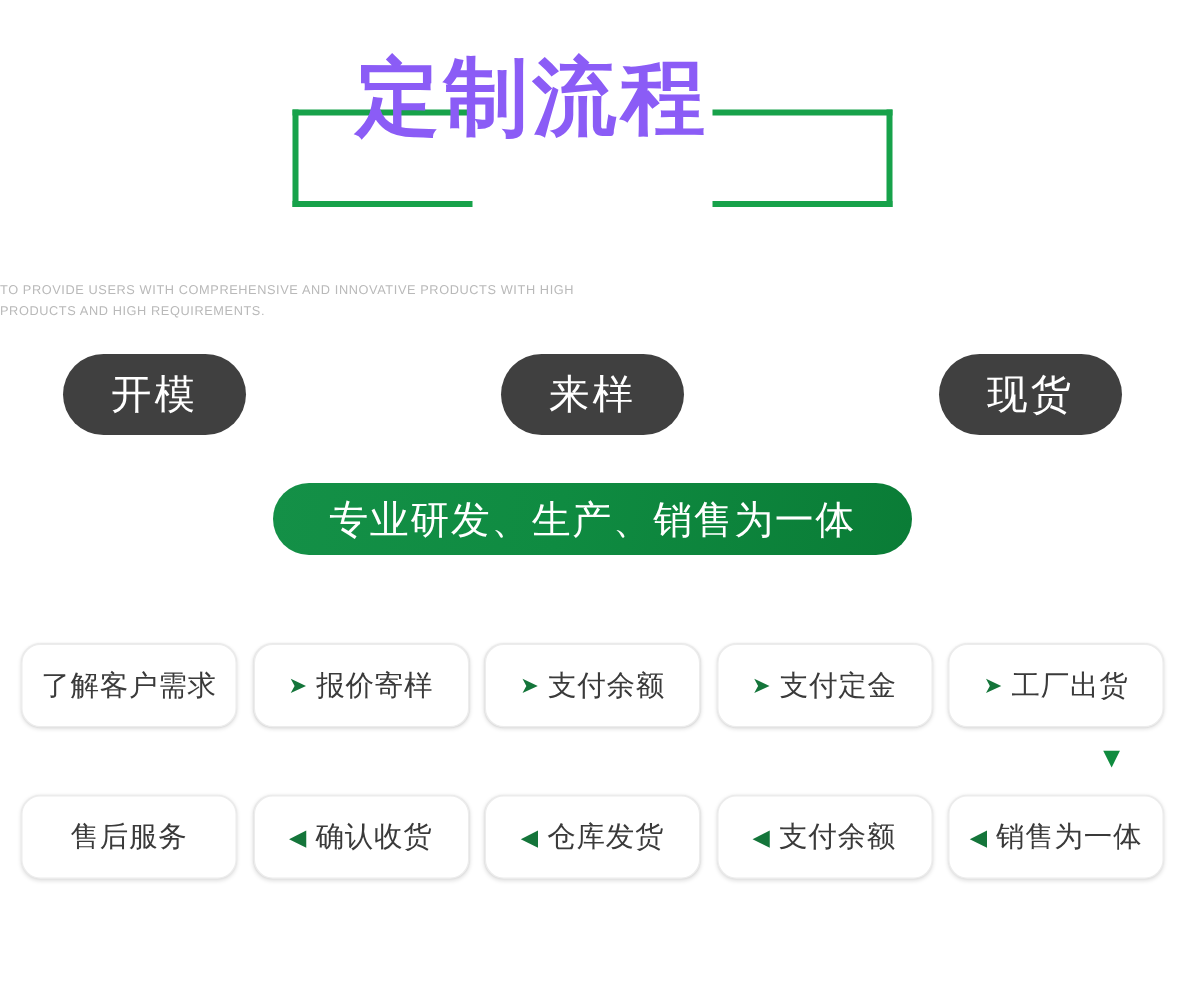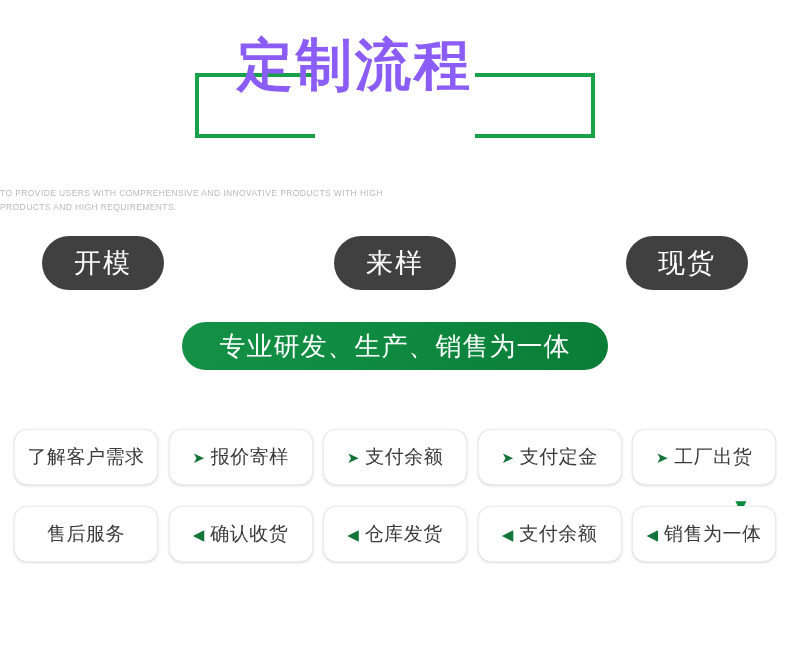--- a/index.html
+++ b/index.html
@@ -131,21 +131,21 @@
   
   .card-row {
     position: absolute;
     left: 14px;
     width: 762px;
     height: 56px;
     display: flex;
     justify-content: space-between;
   }
   #card-row-1 { top: 429px; }
-  #card-row-2 { top: 506px; }
+  #card-row-2 { top: 530px; }
 
   .card {
     width: 144px;
     height: 56px;
     border-radius: 13px;
     background: #ffffff;
     border: 1px solid #ececec;
     box-shadow: 0 1px 3px rgba(0,0,0,0.13), 0 0 1px rgba(0,0,0,0.07);
     display: flex;
     align-items: center;

